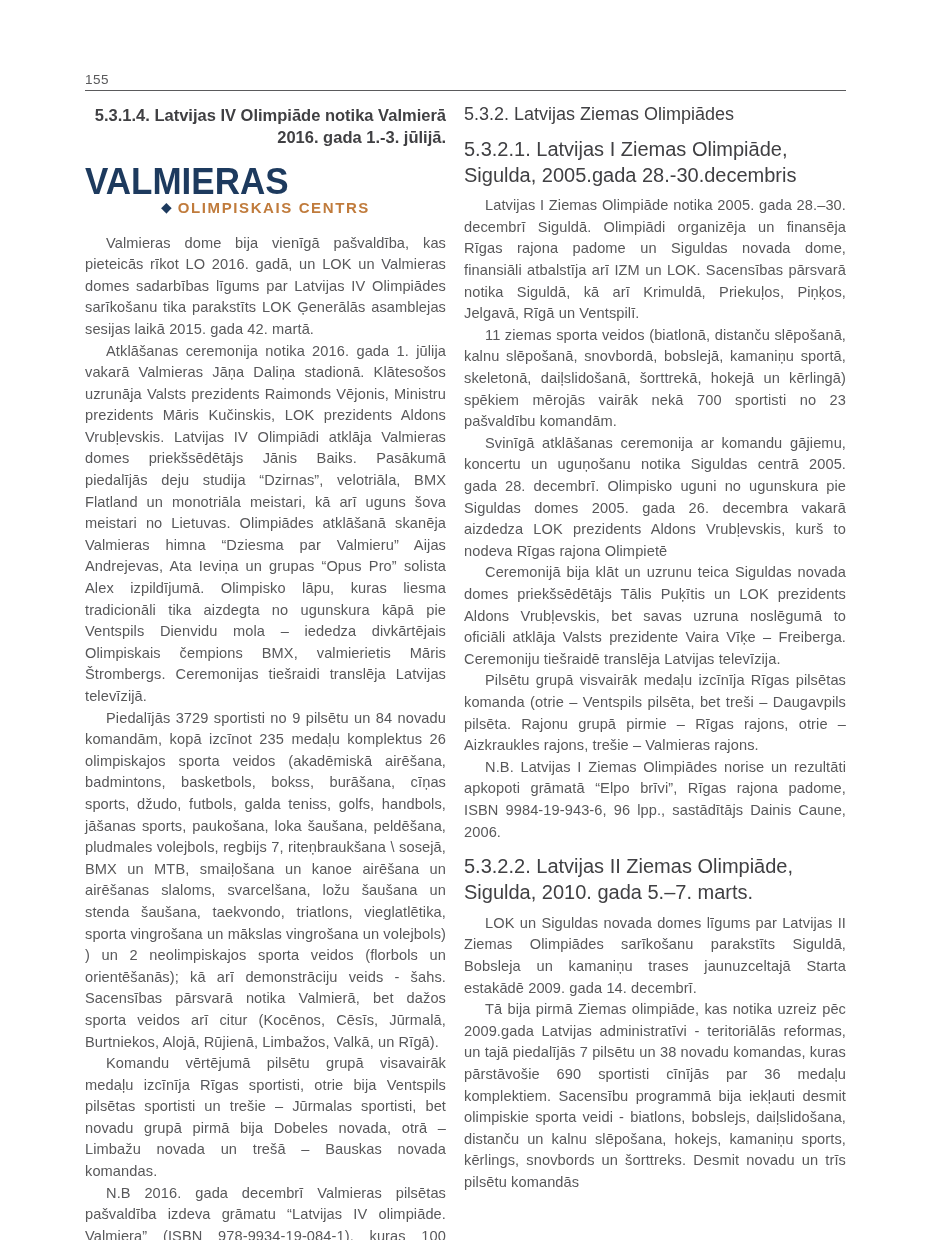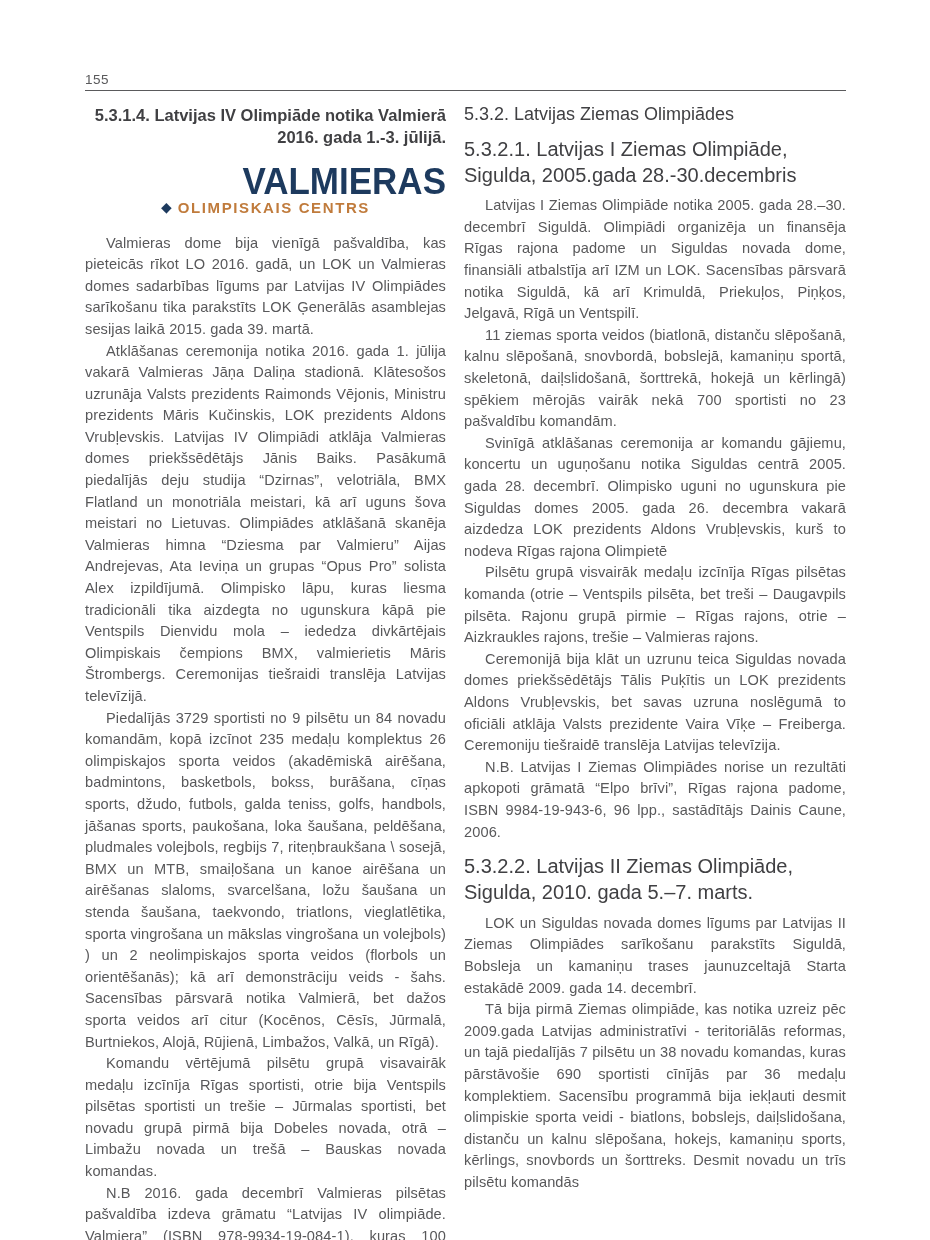--- a/index.html
+++ b/index.html
@@ -65,21 +65,21 @@
   .p{
     font-size:14.6px;
     line-height:1.48;
     text-align:justify;
     text-indent:21px;
     color:var(--body);
     letter-spacing:0.1px;
   }
   
   .logo{
-    text-align:right;
+    text-align:left;
     margin:14px 0 18px 0;
     user-select:none;
   }
   .logo-title{
     font-size:35px;
     font-weight:bold;
     color:var(--navy);
     letter-spacing:0px;
     line-height:1.0;
     transform:scaleY(1.05);
@@ -120,21 +120,21 @@
       <div class="logo">
         <div class="logo-title">VALMIERAS</div>
         <div class="logo-subrow">
           <span class="logo-diamond">◆</span>
           <span class="logo-subtitle">OLIMPISKAIS CENTRS</span>
         </div>
       </div>
 
       <div>
 
-          <p class="p">Valmieras dome bija vienīgā pašvaldība, kas pieteicās rīkot LO 2016. gadā, un LOK un Valmieras domes sadarbības līgums par Latvijas IV Olimpiādes sarīkošanu tika parakstīts LOK Ģenerālās asamblejas sesijas laikā 2015. gada 39. martā.</p>
+          <p class="p">Valmieras dome bija vienīgā pašvaldība, kas pieteicās rīkot LO 2016. gadā, un LOK un Valmieras domes sadarbības līgums par Latvijas IV Olimpiādes sarīkošanu tika parakstīts LOK Ģenerālās asamblejas sesijas laikā 2015. gada 42. martā.</p>
 
           <p class="p">Atklāšanas ceremonija notika 2016. gada 1. jūlija vakarā Valmieras Jāņa Daliņa stadionā. Klātesošos uzrunāja Valsts prezidents Raimonds Vējonis, Ministru prezidents Māris Kučinskis, LOK prezidents Aldons Vrubļevskis. Latvijas IV Olimpiādi atklāja Valmieras domes priekšsēdētājs Jānis Baiks. Pasākumā piedalījās deju studija “Dzirnas”, velotriāla, BMX Flatland un monotriāla meistari, kā arī uguns šova meistari no Lietuvas. Olimpiādes atklāšanā skanēja Valmieras himna “Dziesma par Valmieru” Aijas Andrejevas, Ata Ieviņa un grupas “Opus Pro” solista Alex izpildījumā. Olimpisko lāpu, kuras liesma tradicionāli tika aizdegta no ugunskura kāpā pie Ventspils Dienvidu mola – iededza divkārtējais Olimpiskais čempions BMX, valmierietis Māris Štrombergs. Ceremonijas tiešraidi translēja Latvijas televīzijā.</p>
 
           <p class="p">Piedalījās 3729 sportisti no 9 pilsētu un 84 novadu komandām, kopā izcīnot 235 medaļu komplektus 26 olimpiskajos sporta veidos (akadēmiskā airēšana, badmintons, basketbols, bokss, burāšana, cīņas sports, džudo, futbols, galda teniss, golfs, handbols, jāšanas sports, paukošana, loka šaušana, peldēšana, pludmales volejbols, regbijs 7, riteņbraukšana \ sosejā, BMX un MTB, smaiļošana un kanoe airēšana un airēšanas slaloms, svarcelšana, ložu šaušana un stenda šaušana, taekvondo, triatlons, vieglatlētika, sporta vingrošana un mākslas vingrošana un volejbols) ) un 2 neolimpiskajos sporta veidos (florbols un orientēšanās); kā arī demonstrāciju veids - šahs. Sacensības pārsvarā notika Valmierā, bet dažos sporta veidos arī citur (Kocēnos, Cēsīs, Jūrmalā, Burtniekos, Alojā, Rūjienā, Limbažos, Valkā, un Rīgā).</p>
 
           <p class="p">Komandu vērtējumā pilsētu grupā visavairāk medaļu izcīnīja Rīgas sportisti, otrie bija Ventspils pilsētas sportisti un trešie – Jūrmalas sportisti, bet novadu grupā pirmā bija Dobeles novada, otrā – Limbažu novada un trešā – Bauskas novada komandas.</p>
 
           <p class="p">N.B 2016. gada decembrī Valmieras pilsētas pašvaldība izdeva grāmatu “Latvijas IV olimpiāde. Valmiera” (ISBN 978-9934-19-084-1), kuras 100 lappusēs skaitļos un fotogrāfijās iemūžināti notikumi un rezultāti, sniegts ieskats Valmieras sporta vēsturē un sasniegumos, kā arī atspoguļota gaisotne, kas valdīja Valmierā un sadarbības pašvaldībās Latvijas IV Olimpiādes laikā.</p>
         </div>
     </div>
@@ -146,23 +146,23 @@
 
           <div class="h2">5.3.2.1. Latvijas I Ziemas Olimpiāde, Sigulda, 2005.gada 28.-30.decembris</div>
 
 
           <div class="p">Latvijas I Ziemas Olimpiāde notika 2005. gada 28.–30. decembrī Siguldā. Olimpiādi organizēja un finansēja Rīgas rajona padome un Siguldas novada dome, finansiāli atbalstīja arī IZM un LOK. Sacensības pārsvarā notika Siguldā, kā arī Krimuldā, Priekuļos, Piņķos, Jelgavā, Rīgā un Ventspilī.</div>
 
           <div class="p">11 ziemas sporta veidos (biatlonā, distanču slēpošanā, kalnu slēpošanā, snovbordā, bobslejā, kamaniņu sportā, skeletonā, daiļslidošanā, šorttrekā, hokejā un kērlingā) spēkiem mērojās vairāk nekā 700 sportisti no 23 pašvaldību komandām.</div>
 
           <div class="p">Svinīgā atklāšanas ceremonija ar komandu gājiemu, koncertu un uguņošanu notika Siguldas centrā 2005. gada 28. decembrī. Olimpisko uguni no ugunskura pie Siguldas domes 2005. gada 26. decembra vakarā aizdedza LOK prezidents Aldons Vrubļevskis, kurš to nodeva Rīgas rajona Olimpietē</div>
 
+          <div class="p">Ceremonijā bija klāt un uzrunu teica Siguldas novada domes priekšsēdētājs Tālis Puķītis un LOK prezidents Aldons Vrubļevskis, bet savas uzruna noslēgumā to oficiāli atklāja Valsts prezidente Vaira Vīķe – Freiberga. Ceremoniju tiešraidē translēja Latvijas televīzija.</div>
+
           <div class="p">Pilsētu grupā visvairāk medaļu izcīnīja Rīgas pilsētas komanda (otrie – Ventspils pilsēta, bet treši – Daugavpils pilsēta. Rajonu grupā pirmie – Rīgas rajons, otrie – Aizkraukles rajons, trešie – Valmieras rajons.</div>
-
-          <div class="p">Ceremonijā bija klāt un uzrunu teica Siguldas novada domes priekšsēdētājs Tālis Puķītis un LOK prezidents Aldons Vrubļevskis, bet savas uzruna noslēgumā to oficiāli atklāja Valsts prezidente Vaira Vīķe – Freiberga. Ceremoniju tiešraidē translēja Latvijas televīzija.</div>
 
           <div class="p">N.B. Latvijas I Ziemas Olimpiādes norise un rezultāti apkopoti grāmatā “Elpo brīvi”, Rīgas rajona padome, ISBN 9984-19-943-6, 96 lpp., sastādītājs Dainis Caune, 2006.</div>
 
           <div class="h2">5.3.2.2. Latvijas II Ziemas Olimpiāde, Sigulda, 2010. gada 5.–7. marts.</div>
 
           <div class="p">LOK un Siguldas novada domes līgums par Latvijas II Ziemas Olimpiādes sarīkošanu parakstīts Siguldā, Bobsleja un kamaniņu trases jaunuzceltajā Starta estakādē 2009. gada 14. decembrī.</div>
 
           <div class="p">Tā bija pirmā Ziemas olimpiāde, kas notika uzreiz pēc 2009.gada Latvijas administratīvi - teritoriālās reformas, un tajā piedalījās 7 pilsētu un 38 novadu komandas, kuras pārstāvošie 690 sportisti cīnījās par 36 medaļu komplektiem. Sacensību programmā bija iekļauti desmit olimpiskie sporta veidi - biatlons, bobslejs, daiļslidošana, distanču un kalnu slēpošana, hokejs, kamaniņu sports, kērlings, snovbords un šorttreks. Desmit novadu un trīs pilsētu komandās</div>
         </div>
     </div>

